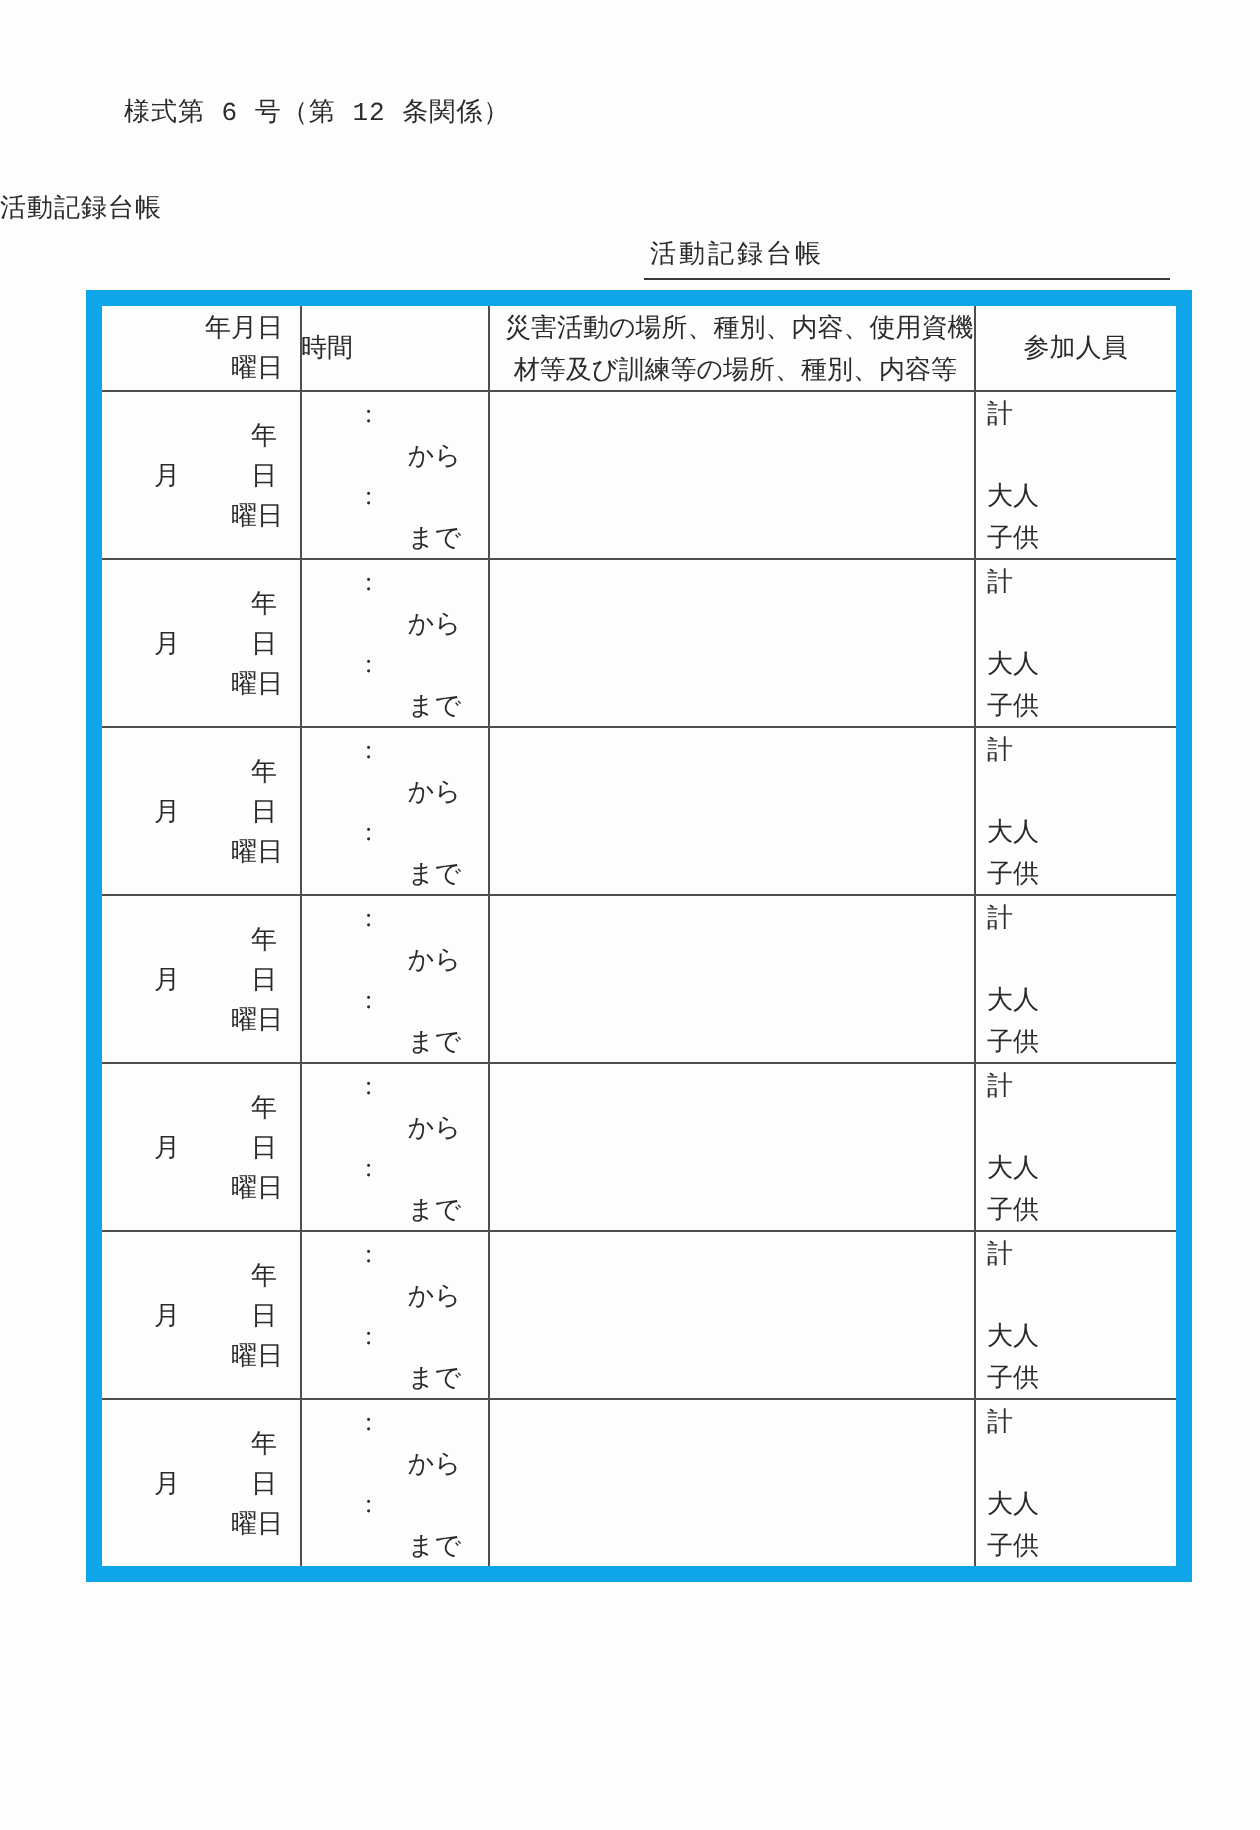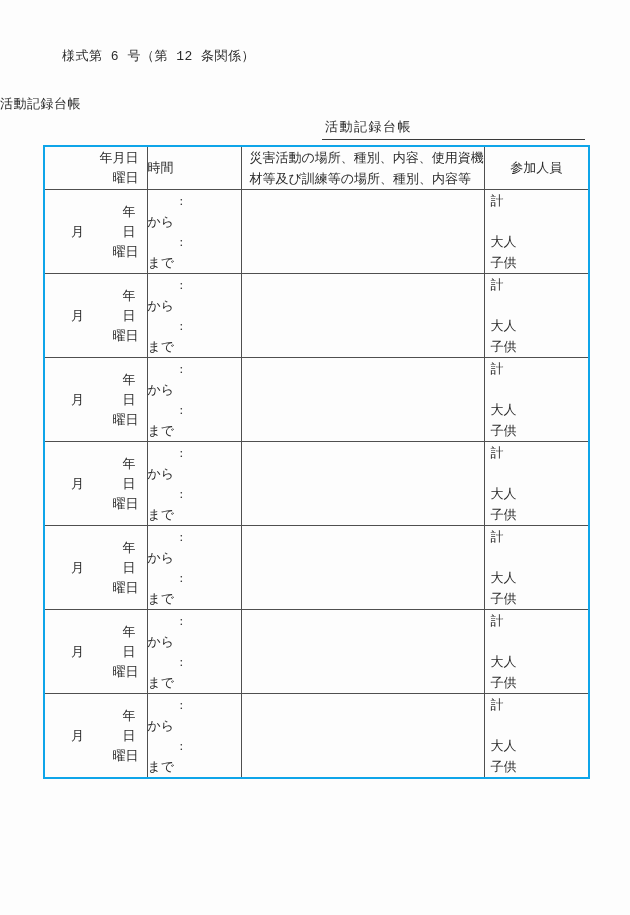--- a/index.html
+++ b/index.html
@@ -17,42 +17,42 @@
   .org-line{
     position:absolute;left:322px;top:118px;width:260px;
     border-bottom:1px solid #3a3a3a;
     padding:0 0 3px 3px;
     letter-spacing:1.5px;
   }
   table.record-table{
     position:absolute;left:43px;top:145px;
     width:545px;
     border-collapse:collapse;table-layout:fixed;
-    border:2px solid #0ea5e9;
+    border:8px solid #0ea5e9;
   }
   .record-table th,.record-table td{
     border:1px solid #4f4f4f;
     font-weight:normal;
     vertical-align:top;
     padding:0;
     font-size:13px;
   }
   .record-table thead tr{height:43px;}
   .record-table tbody tr{height:82px;}
   th.col-date{text-align:right;padding-right:8px;vertical-align:middle;line-height:20px;}
   th.col-time{text-align:left;vertical-align:middle;}
-  th.col-desc{text-align:left;padding:0 8px;vertical-align:middle;line-height:21px;white-space:nowrap;}
+  th.col-desc{text-align:right;padding:0 8px;vertical-align:middle;line-height:21px;white-space:nowrap;}
   th.col-part{text-align:center;vertical-align:middle;}
   td.cell-date{padding-top:12px;line-height:20px;}
   .d-year{text-align:right;padding-right:11px;}
   .d-monthday{display:flex;justify-content:space-between;padding-left:26px;padding-right:11px;}
   .d-weekday{text-align:right;padding-right:8px;}
   td.cell-time{line-height:20.5px;padding-top:1px;}
   .t-colon{padding-left:32px;}
-  .t-from,.t-to{text-align:left;padding-right:13px;}
+  .t-from,.t-to{text-align:right;padding-right:13px;}
   td.cell-part{line-height:20.5px;padding-top:1px;padding-left:6px;}
   .p-blank{visibility:hidden;}
 </style>
 </head>
 <body>
 
 <div class="page">
 
   <div class="form-number">様式第 6 号（第 12 条関係）</div>
 

